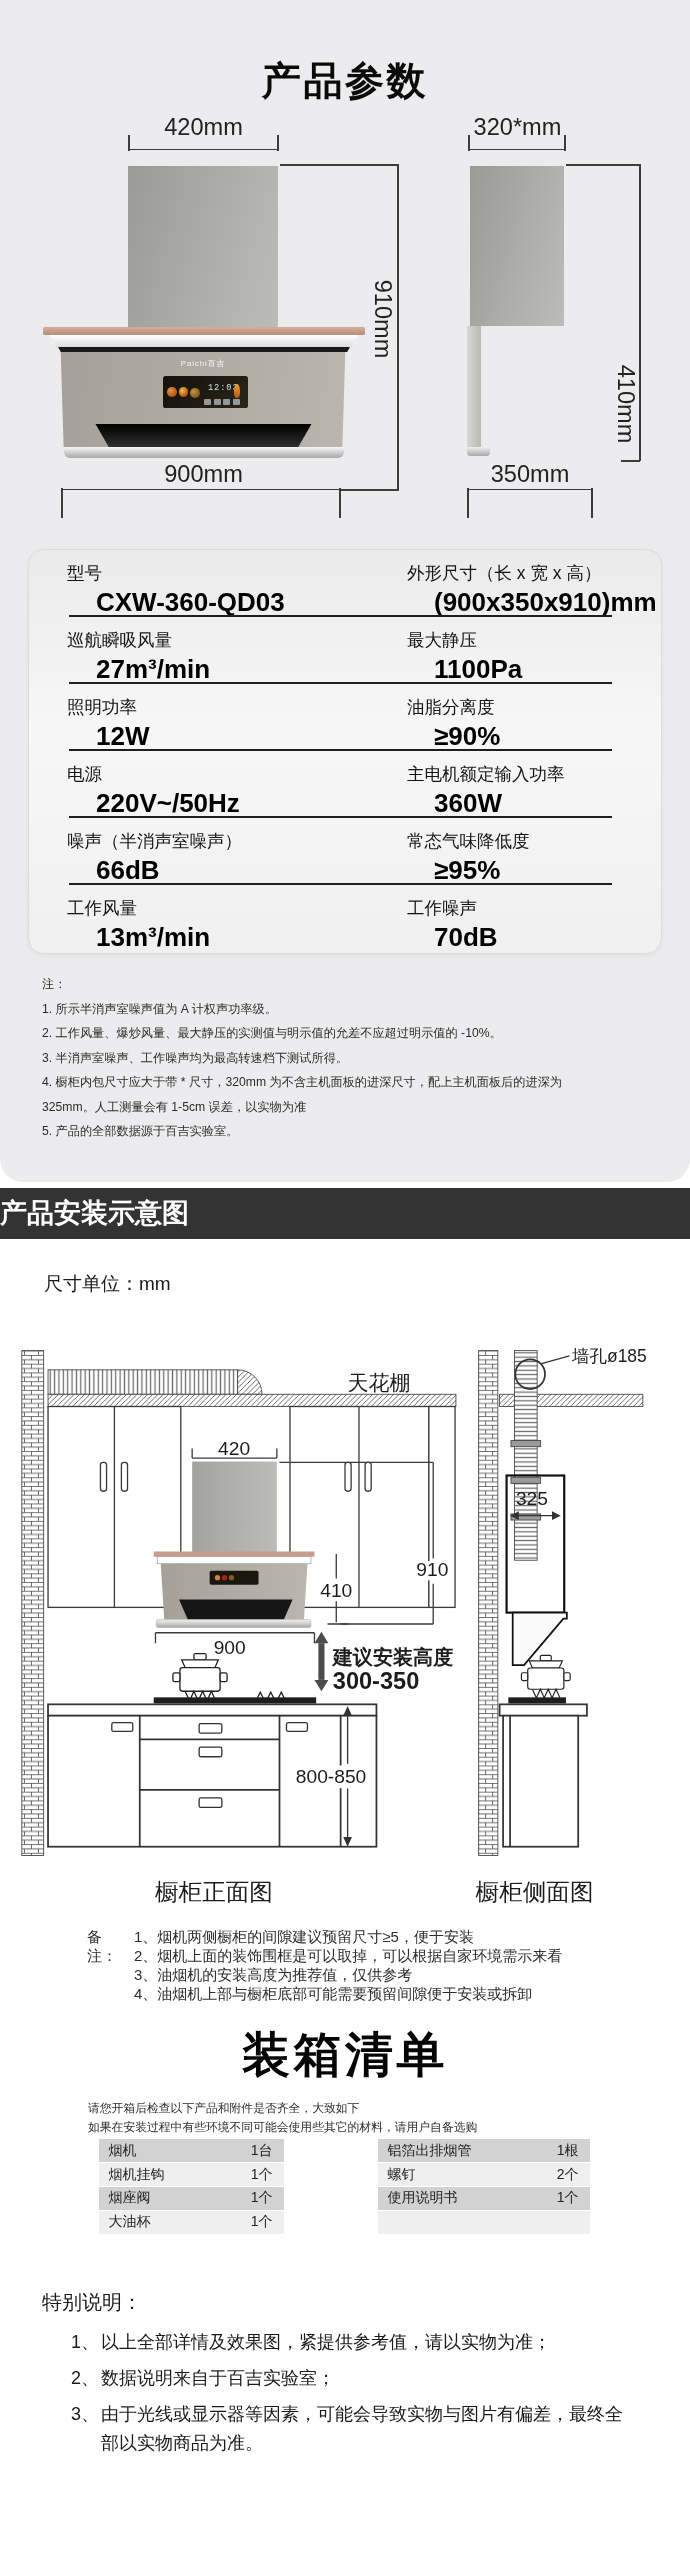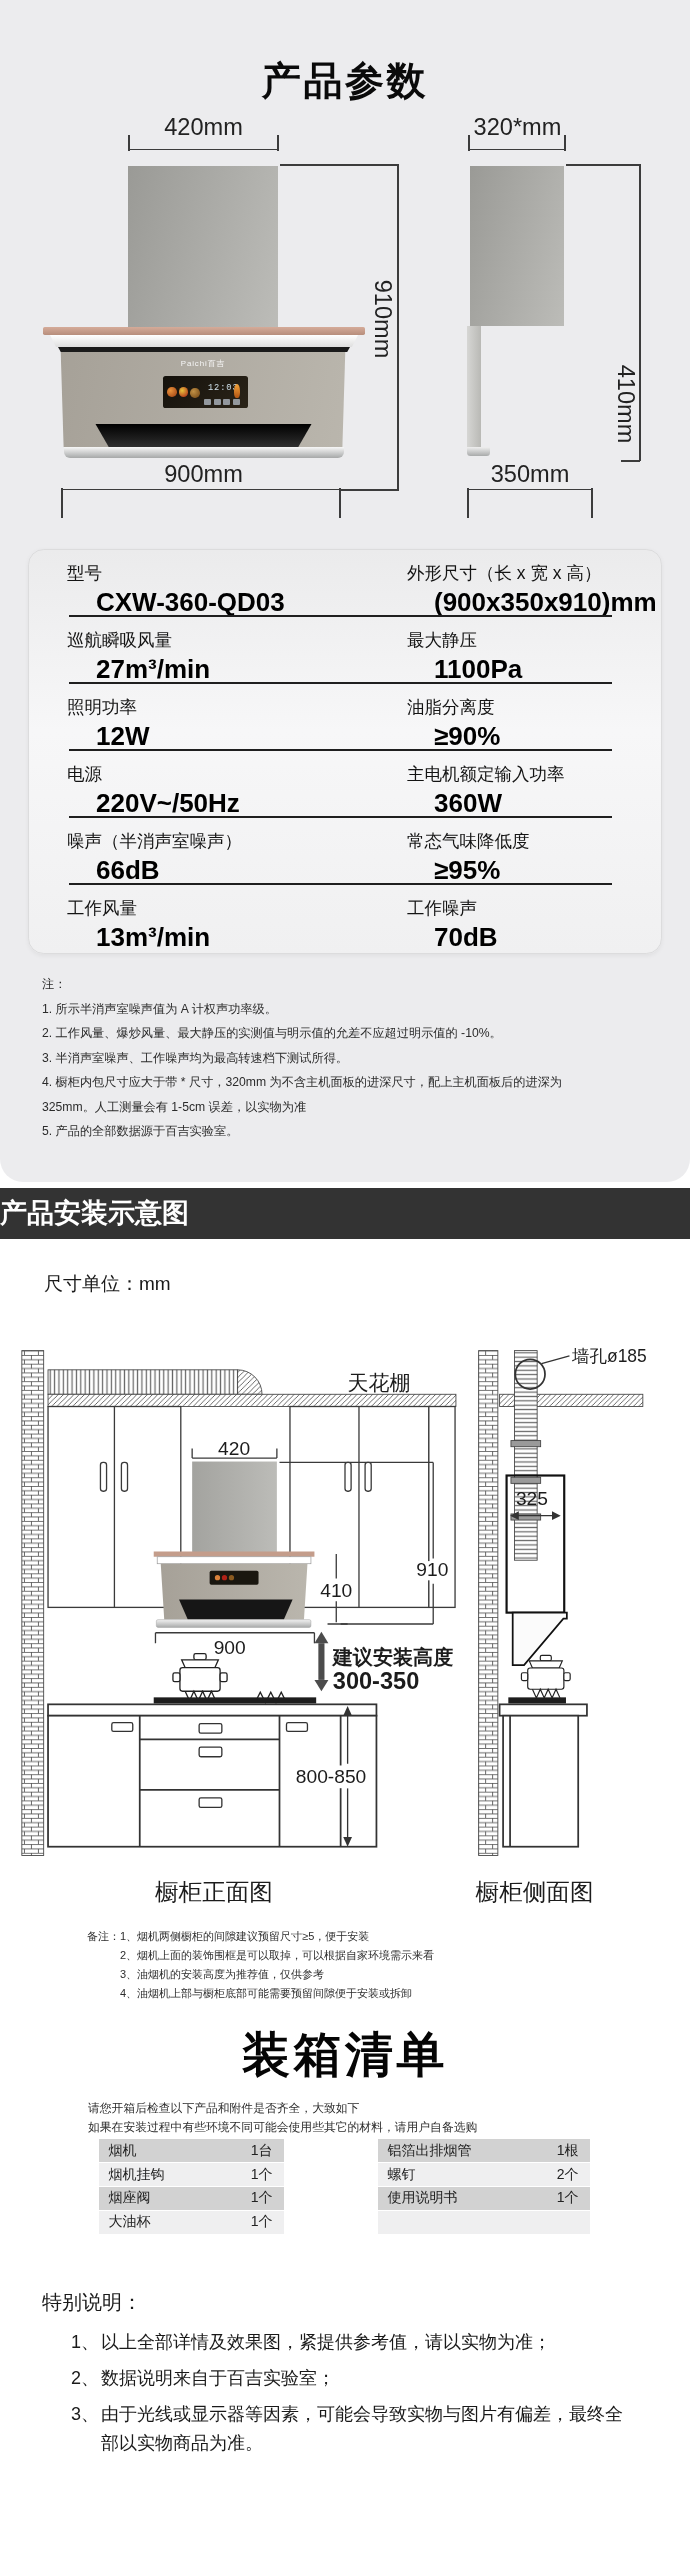--- a/index.html
+++ b/index.html
@@ -61,21 +61,21 @@
 
   
   .banner{margin-top:6.1px;height:51px;background:#333333;color:#ffffff;font-size:27px;font-weight:bold;
     line-height:51px;box-sizing:border-box;}
   .unit-label{margin:32px 0 12px 44px;font-size:19px;color:#1a1a1a;height:23px;}
   .install-wrap{position:relative;margin-top:16.6px;height:612px;}
   .install-wrap svg{position:absolute;left:0;top:0;}
   text{font-family:"Liberation Sans",sans-serif;fill:#1c1c1c;}
 
   
-  .remarks{display:flex;margin:4.4px 0 0 87px;font-size:11px;color:#2d2d2d;}
+  .remarks{display:flex;margin:4.4px 0 0 87px;font-size:15px;color:#2d2d2d;gap:14px;}
   .remarks-title{flex:0 0 33px;line-height:19px;}
   .remarks-list div{line-height:19px;}
 
   .pack-title{margin-top:26px;text-align:center;font-size:48px;font-weight:bold;color:#050505;letter-spacing:3.5px;line-height:52px;}
   .pack-intro{margin:17.5px 0 0 88px;font-size:11.8px;color:#2d2d2d;line-height:19px;}
   .pack-tables{position:relative;height:98px;margin-top:2.6px;}
   .pack-table{position:absolute;top:0;}
   .pack-table.left{left:99px;width:185px;}
   .pack-table.right{left:378px;width:212px;}
   .pack-row{height:23px;margin-bottom:0.9px;display:flex;justify-content:space-between;align-items:center;

